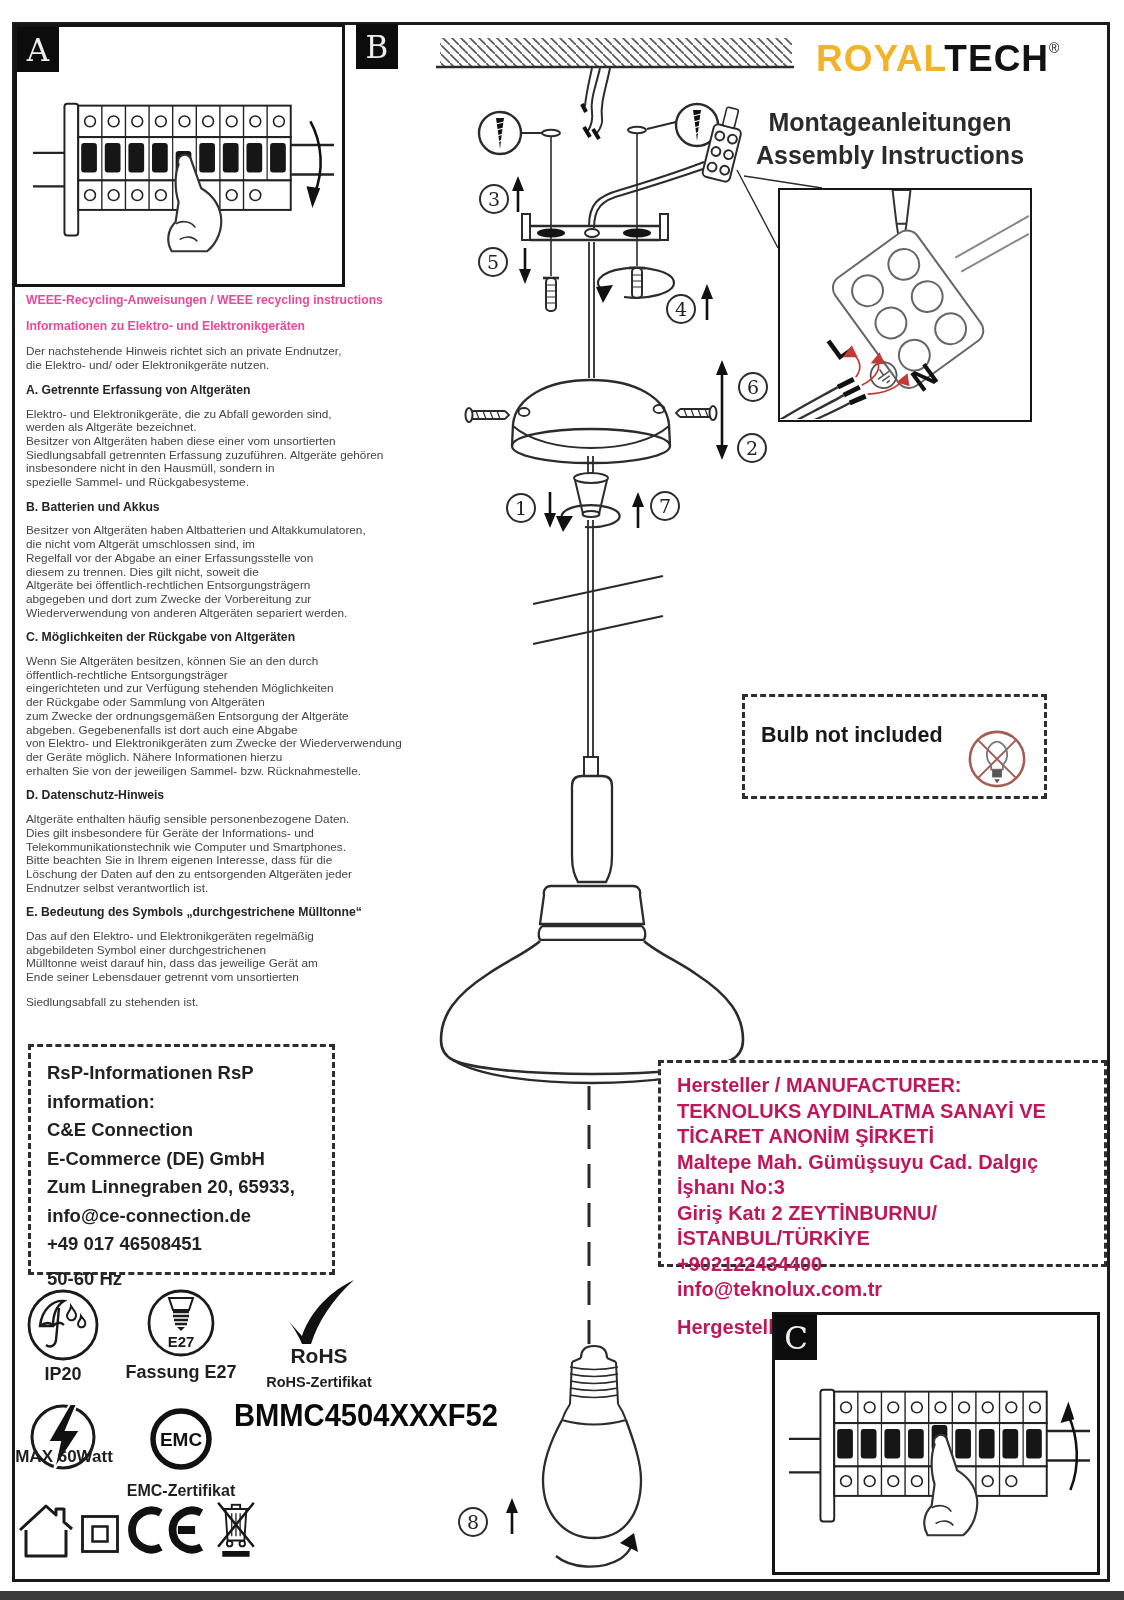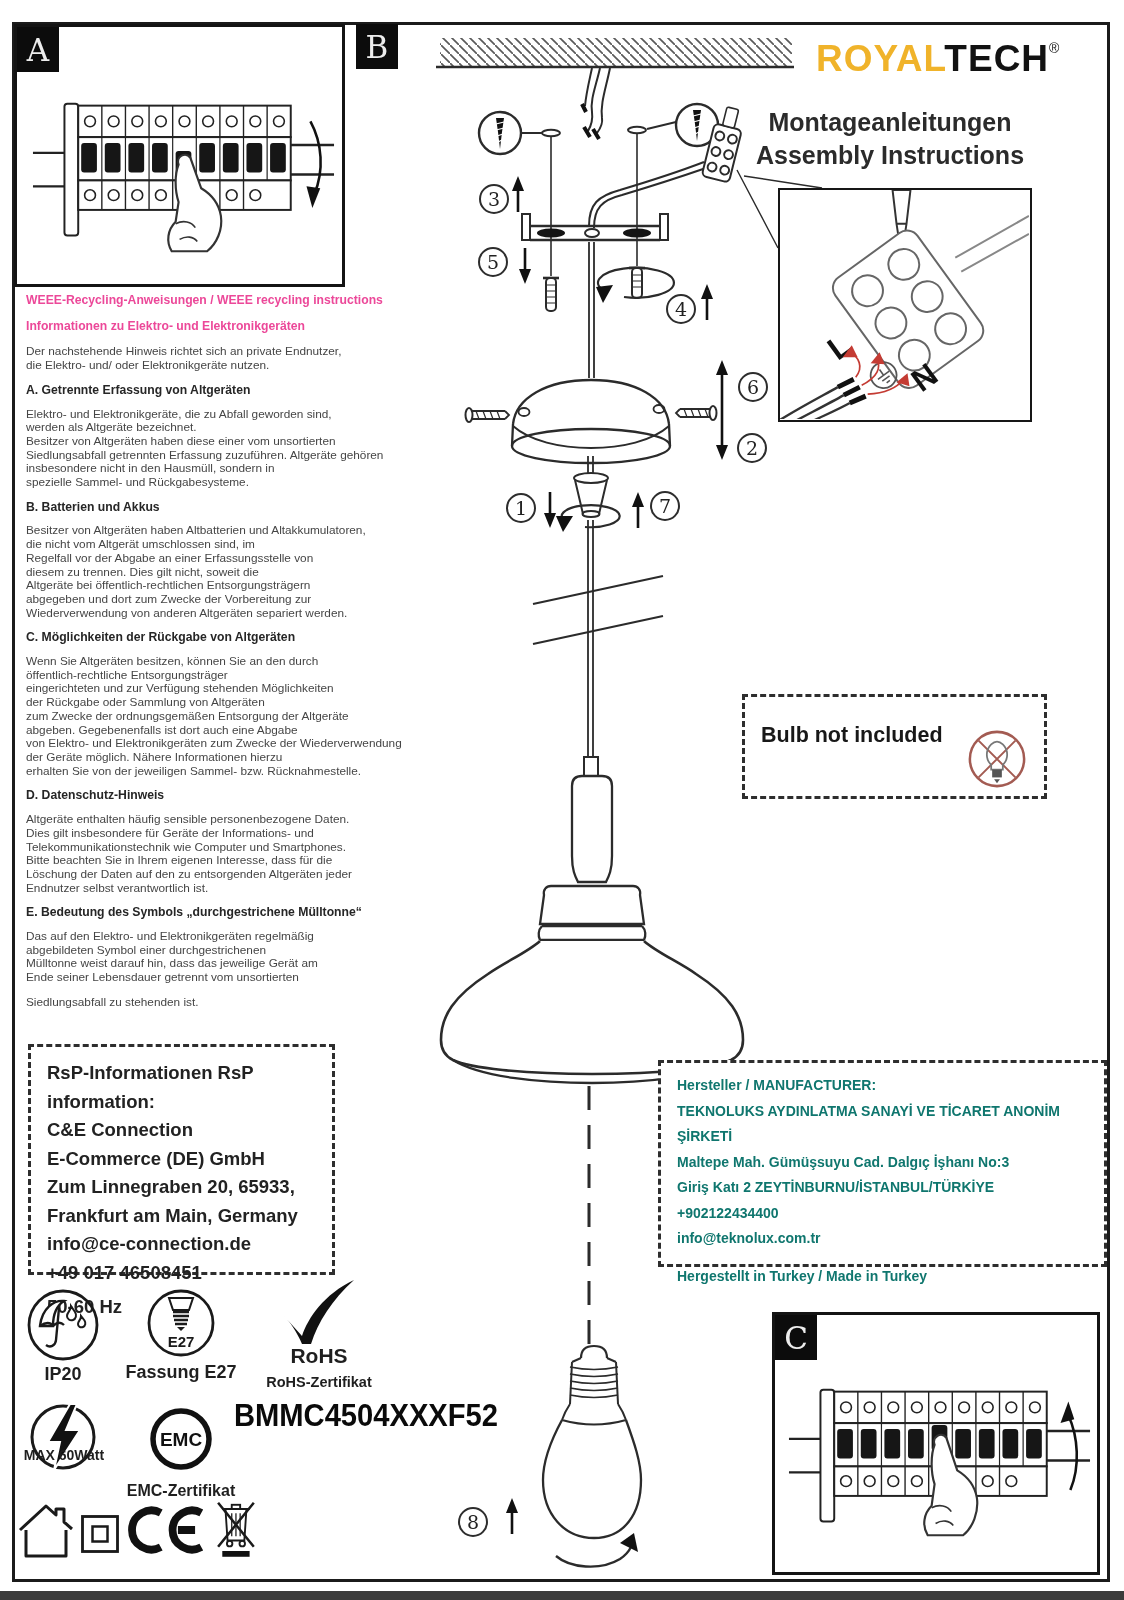--- a/index.html
+++ b/index.html
@@ -14,21 +14,21 @@
   .logo .tech{color:#121212}
   .logo .reg{font-size:14px;color:#121212;vertical-align:18px;font-weight:normal}
   .montage{font-size:25px;line-height:33px;font-weight:bold;color:#2b2b2b;text-align:center}
   .weee{width:416px;font-size:11.8px;line-height:13.7px;color:#454545}
   .weee .hd{font-weight:bold;color:#ec4899;font-size:12.2px;margin-bottom:12px}
   .weee .sec-t{font-weight:bold;color:#262626;font-size:12.2px;margin:11px 0 10px}
   .weee .body{white-space:pre-line}
   .dashed-box{border:3px dashed #2e2e2e;background:#fff}
   .rsp{padding:12px 16px;font-size:18.5px;line-height:28.5px;font-weight:bold;color:#222}
   .rsp .hz{margin-top:6px}
-  .man{padding:10px 16px;font-size:14px;line-height:25.5px;font-weight:bold;color:#0f766e}
+  .man{padding:10px 16px;font-size:20px;line-height:25.5px;font-weight:bold;color:#be185d}
   .man .foot{margin-top:12px}
   .bulbbox{padding:12px 16px;font-size:21.5px;line-height:34px;font-weight:bold;color:#181818}
   .badge{width:30px;height:30px;border:2px solid #2d2d2d;border-radius:50%;display:flex;align-items:center;justify-content:center;font-family:"DejaVu Serif",serif;font-size:19px;color:#222;background:#fff}
   .cert-label{font-weight:bold;color:#1f1f1f;text-align:center}
   .code{font-weight:bold;font-size:31px;color:#0a0a0a;transform:scaleX(.94);transform-origin:left;white-space:nowrap}
   svg{display:block}
   .nofit{pointer-events:none}
 </style>
 </head>
 <body>
@@ -347,21 +347,20 @@
 <div class="abs badge" style="left:737px;top:433px">2</div>
 <div class="abs badge" style="left:506px;top:493px">1</div>
 <div class="abs badge" style="left:650px;top:491px">7</div>
 <div class="abs badge" style="left:458px;top:1507px">8</div>
 
 <div class="abs dashed-box rsp" style="left:28px;top:1044px;width:307px;height:231px">
   <div>RsP-Informationen RsP information:</div>
   <div>C&amp;E Connection</div>
   <div>E-Commerce (DE) GmbH</div>
   <div>Zum Linnegraben 20, 65933,</div>
-  <div>Frankfurt am Main, Germany</div>
   <div>info@ce-connection.de</div>
   <div>+49 017 46508451</div>
   <div class="hz">50-60 Hz</div>
 </div>
 
 <div class="abs dashed-box man" style="left:658px;top:1060px;width:449px;height:207px">
   <div>Hersteller / MANUFACTURER:</div>
   <div>TEKNOLUKS AYDINLATMA SANAYİ VE TİCARET ANONİM ŞİRKETİ</div>
   <div>Maltepe Mah. Gümüşsuyu Cad. Dalgıç İşhanı No:3</div>
   <div>Giriş Katı 2 ZEYTİNBURNU/İSTANBUL/TÜRKİYE</div>
@@ -394,21 +393,21 @@
 <svg class="abs" style="left:280px;top:1278px" width="78" height="68" viewBox="0 0 78 68">
   <path d="M4,38 L22,58 C28,40 44,16 74,2 C52,22 38,44 31,66 L22,66 C17,54 10,44 4,38 Z" fill="#111"></path>
 </svg>
 <div class="abs cert-label" style="left:276px;top:1344px;width:86px;font-size:21px">RoHS</div>
 <div class="abs cert-label" style="left:248px;top:1374px;width:142px;font-size:14.5px">RoHS-Zertifikat</div>
 
 <svg class="abs" style="left:28px;top:1402px" width="70" height="70" viewBox="0 0 70 70">
   <circle cx="35" cy="35" r="31" fill="none" stroke="#1a1a1a" stroke-width="3"></circle>
   <polygon points="42,2 20,40 32,40 26,68 52,28 38,28 49,2" fill="#111" stroke="#fff" stroke-width="2"></polygon>
 </svg>
-<div class="abs cert-label" style="left:10px;top:1447px;width:108px;font-size:14px">MAX 60Watt</div>
+<div class="abs cert-label" style="left:10px;top:1447px;width:108px;font-size:17px">MAX 60Watt</div>
 
 <svg class="abs" style="left:148px;top:1406px" width="66" height="66" viewBox="0 0 66 66">
   <circle cx="33" cy="33" r="28" fill="none" stroke="#111" stroke-width="5.5"></circle>
   <text x="33" y="40" text-anchor="middle" font-size="19" font-weight="bold" fill="#111" font-family="Liberation Sans, sans-serif">EMC</text>
 </svg>
 <div class="abs cert-label" style="left:118px;top:1482px;width:126px;font-size:16px">EMC-Zertifikat</div>
 
 <div class="abs code" style="left:234px;top:1398px">BMMC4504XXXF52</div>
 
 <svg class="abs" style="left:16px;top:1502px" width="60" height="58" viewBox="0 0 60 58">

